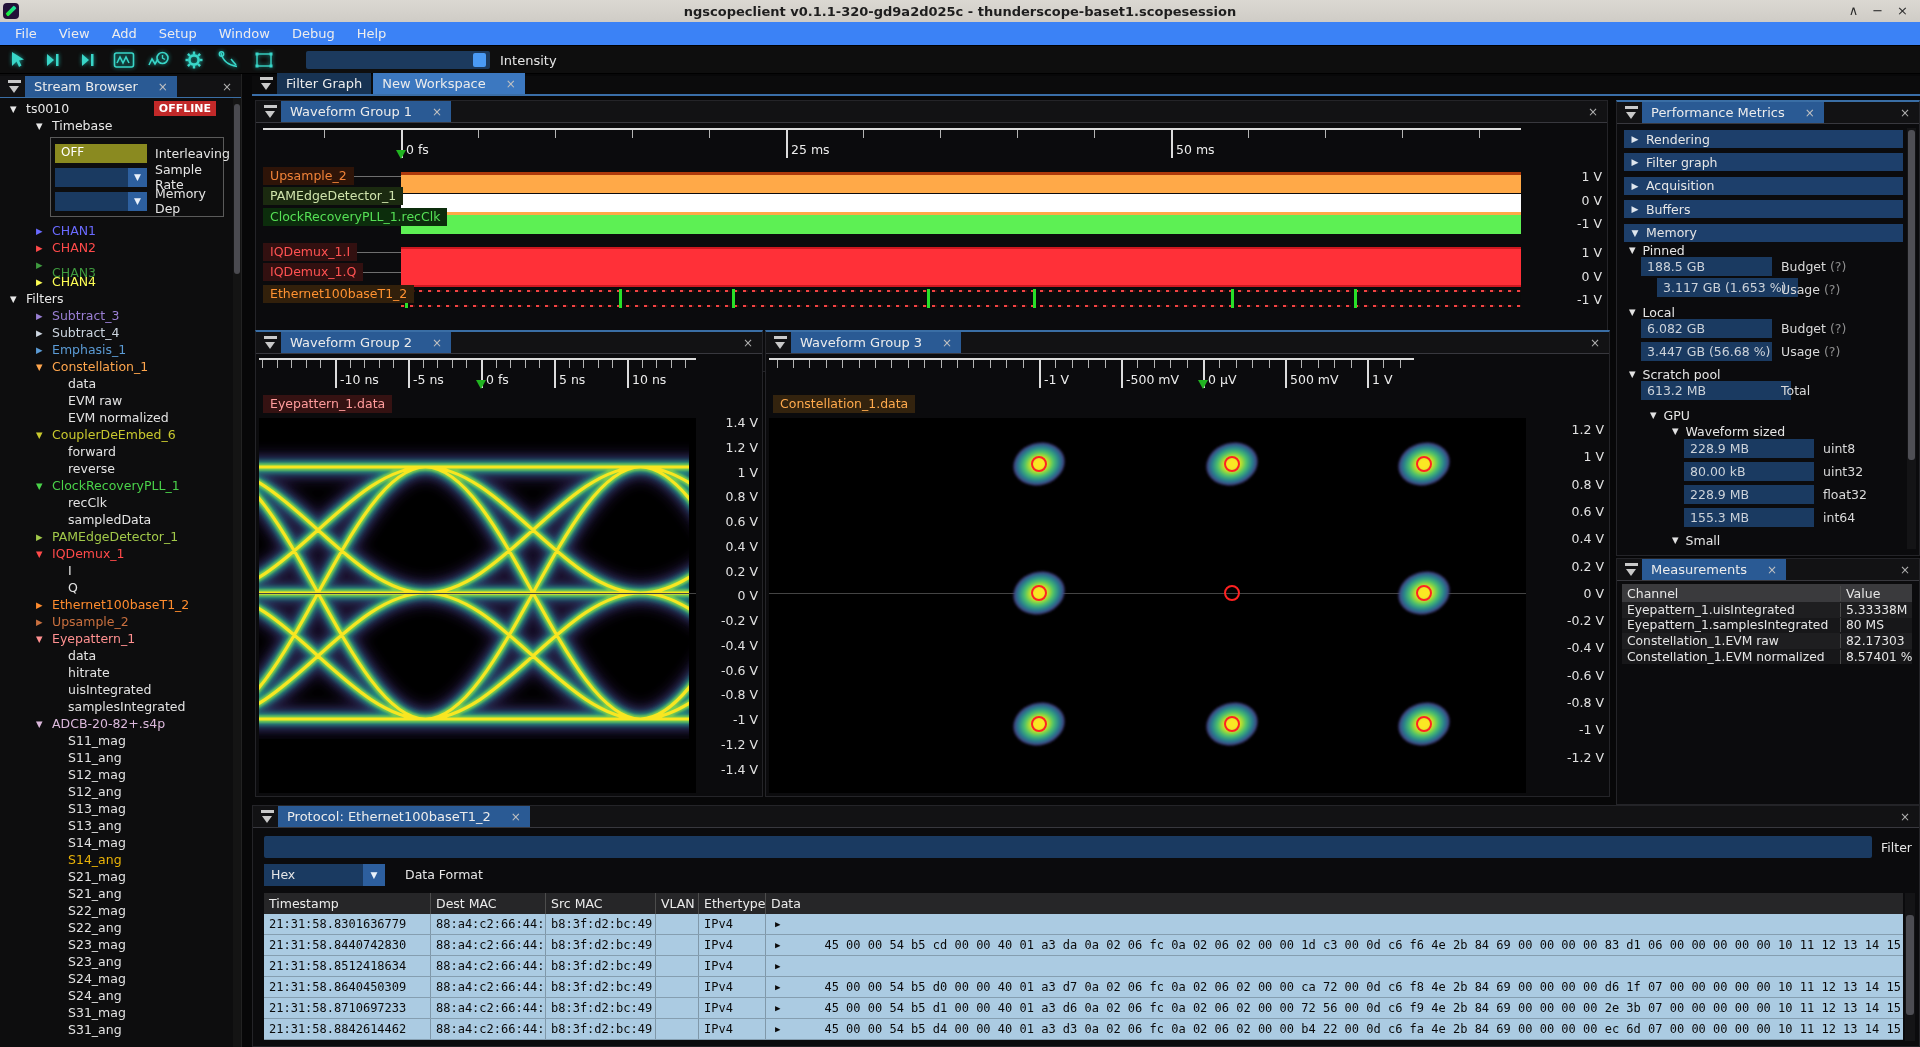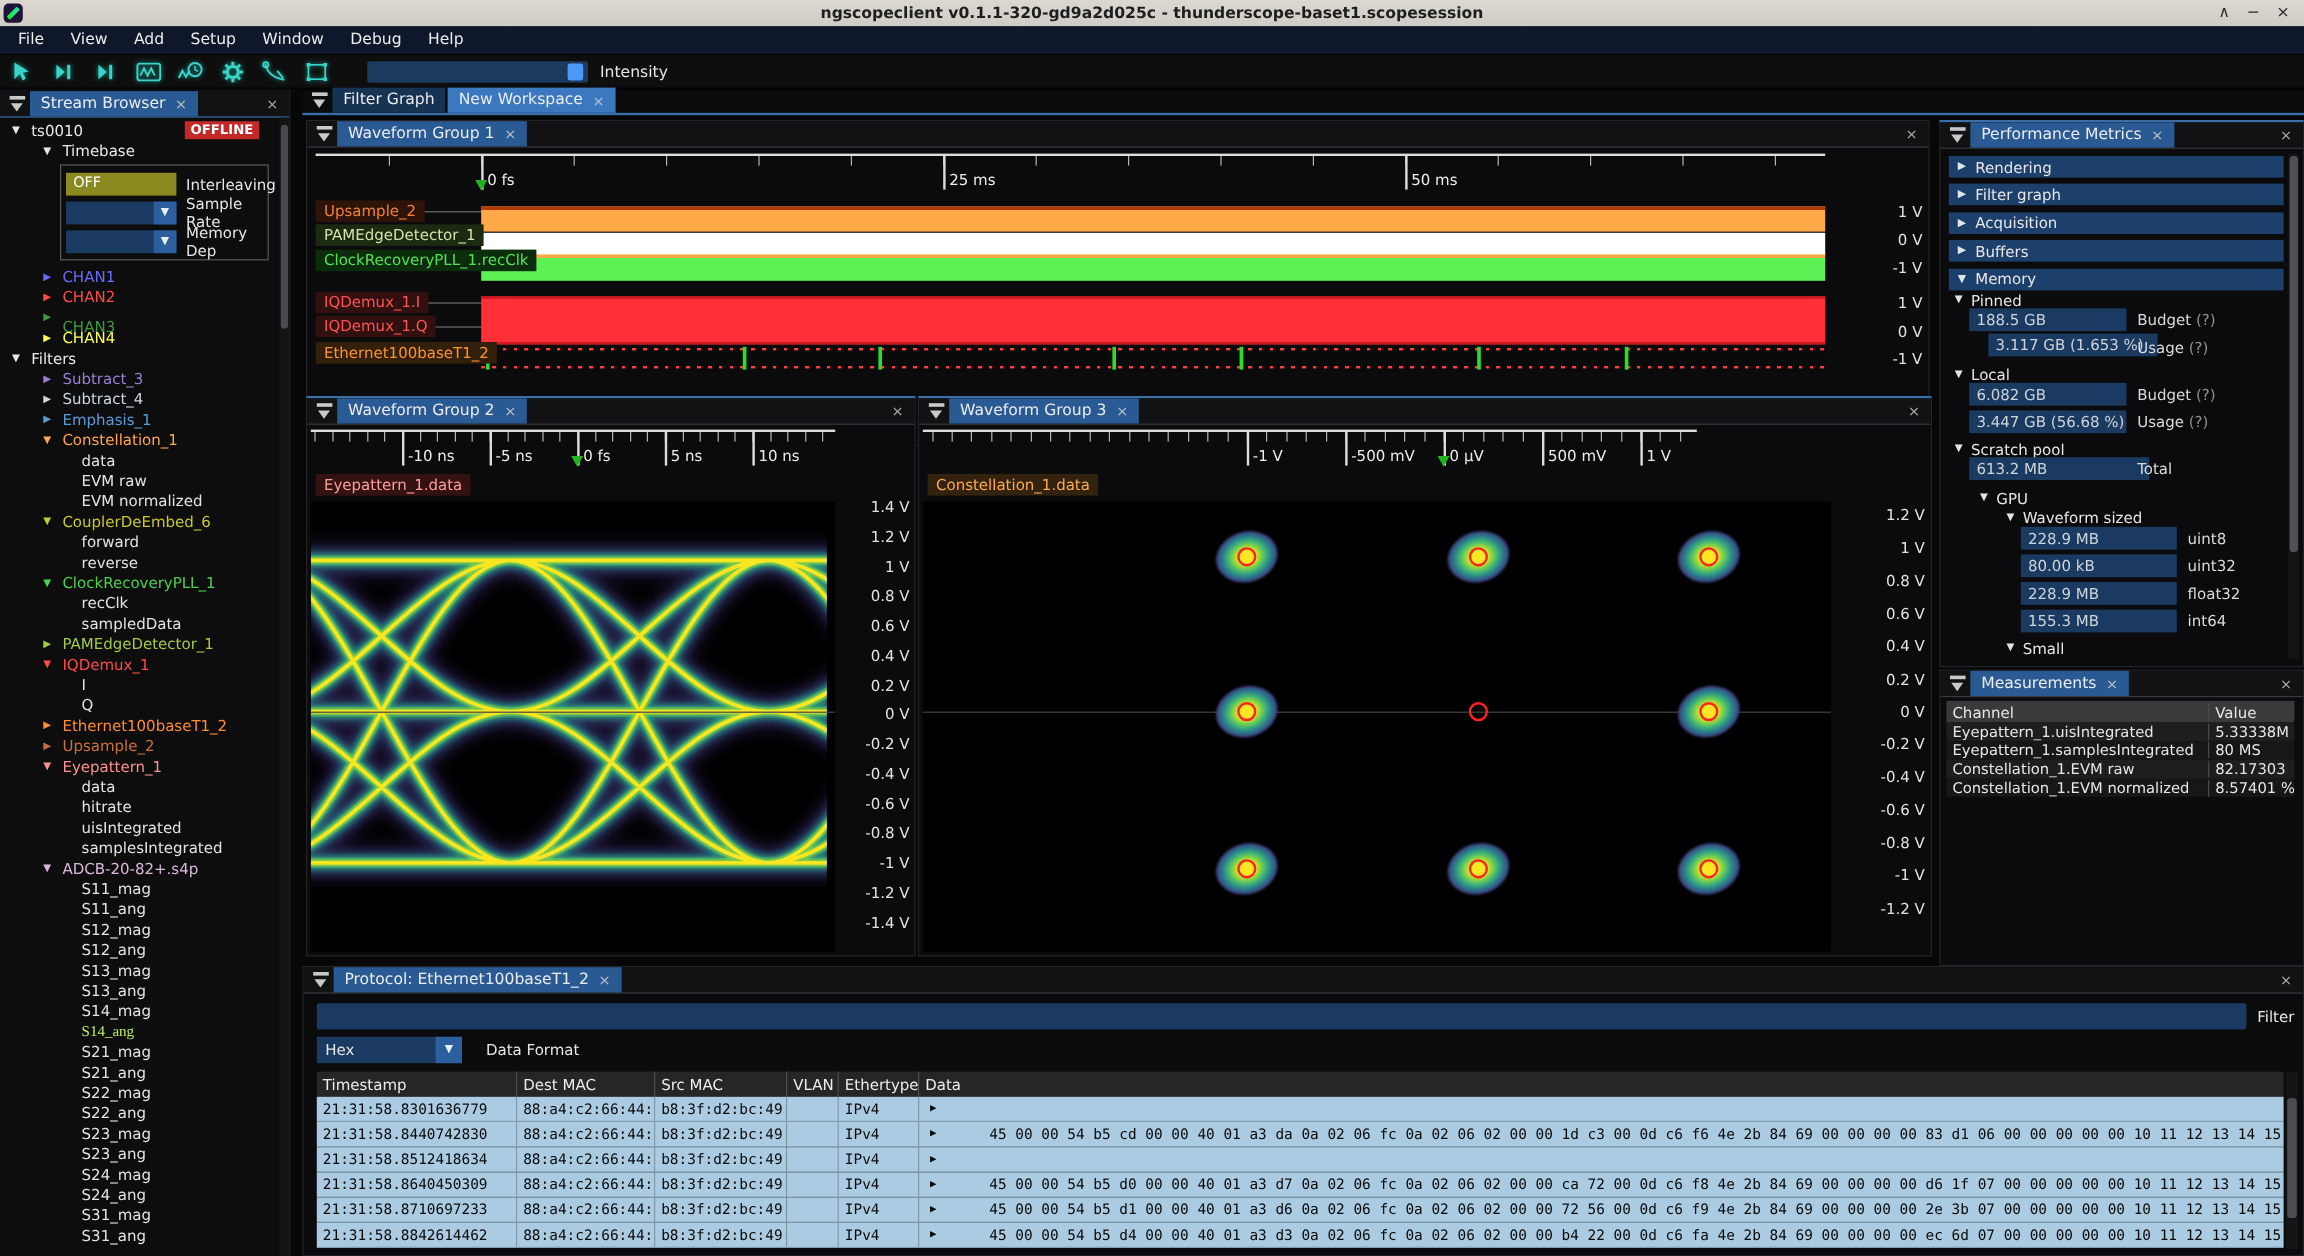--- a/index.html
+++ b/index.html
@@ -6,36 +6,36 @@
   html,body{width:1920px;height:1047px;overflow:hidden;background:#070708;font-family:"DejaVu Sans","Liberation Sans",sans-serif;color:#e6e6e6}
   .abs{position:absolute}
   
   #titlebar{position:absolute;left:0;top:0;width:1920px;height:22px;background:linear-gradient(#dbd8d2,#cfccc6);display:flex;align-items:center}
   #app-icon{width:16px;height:16px;margin-left:3px;border-radius:4px;background:#221238;position:relative;overflow:hidden}
   #app-icon:after{content:"";position:absolute;left:2px;top:2px;width:12px;height:12px;border-radius:6px;background:linear-gradient(45deg,#14f014,#20e0c0);clip-path:polygon(0 78%,78% 0,100% 22%,22% 100%)}
   #title-text{position:absolute;left:0;right:0;text-align:center;font-size:13px;font-weight:bold;color:#1e1e1e}
   #win-controls{margin-left:auto;display:flex;gap:14px;padding-right:12px;z-index:2}
   .win-ctl{color:#2a2a2a;font-size:13px;line-height:22px;cursor:default}
   
-  #menubar{position:absolute;left:0;top:22px;width:1920px;height:24px;background:#0f172a;display:flex;align-items:center;padding-left:4px;border-bottom:1px solid #000}
+  #menubar{position:absolute;left:0;top:22px;width:1920px;height:24px;background:#3b82f6;display:flex;align-items:center;padding-left:4px;border-bottom:1px solid #000}
   .menu-item{padding:3px 11px;font-size:13px;color:#ededed}
   
   #toolbar{position:absolute;left:0;top:46px;width:1920px;height:28px;background:#0e0e0e;display:flex;align-items:center;border-bottom:1px solid #000}
   .tool-btn{width:32px;height:24px;margin-left:3px;display:flex;align-items:center;justify-content:center}
   .tool-btn svg{filter:drop-shadow(0 0 2px rgba(30,200,190,.8))}
   #intensity-slider{position:absolute;left:306px;top:5px;width:184px;height:18px;background:#1c3a5e;border-radius:2px}
   #intensity-handle{position:absolute;right:4px;top:2px;width:13px;height:14px;background:#4a9af5;border-radius:2px}
   #intensity-label{position:absolute;left:500px;top:7px;font-size:13px}
   
   .tabbar{position:absolute;left:0;top:0;right:0;height:22px;background:#121214;display:flex;align-items:flex-end;border-bottom:1px solid #38383e}
   .menu-btn{position:relative;width:15px;height:14px;margin:0 3px 3px 7px;flex:none}
   .menu-btn:before{content:"";position:absolute;left:1px;right:1px;top:0;height:3px;background:#cécè}
   .menu-btn:before{background:#c9c9c9}
   .menu-btn:after{content:"";position:absolute;left:2px;top:6px;border-left:5px solid transparent;border-right:5px solid transparent;border-top:7px solid #c9c9c9}
-  .tab{background:#2a5a94;color:#ececec;font-size:13px;padding:3px 9px 3px 9px;display:flex;gap:8px;white-space:nowrap;align-items:center}
+  .tab{background:#2a5a94;color:#ececec;font-size:13px;padding:3px 9px 3px 9px;display:flex;gap:20px;white-space:nowrap;align-items:center}
   .tab .x{color:#c2c2c2;font-size:12px}
   .tab.bright{background:#3c78c0}
   .tab.dim{background:#173353;margin-right:2px}
   .far-x{margin-left:auto;color:#b0b0b0;font-size:12px;padding:3px 9px}
   
   #sidebar{position:absolute;left:0;top:74px;width:242px;height:973px;background:#0d0d0e;border-right:1px solid #222}
   #sidebar .tabbar{top:2px;border-bottom:1px solid #3a6ea5}
   #tree{position:absolute;left:0;top:26px;right:9px;bottom:0;overflow:hidden}
   .tree-row{height:17px;display:flex;align-items:center;font-size:12.5px;white-space:nowrap}
   .tree-row.d0{padding-left:10px}.tree-row.d1{padding-left:36px}.tree-row.d2{padding-left:52px}
@@ -390,21 +390,21 @@
       <div class="tree-row d2">
         <span class="arrow" style="color: rgb(227, 227, 227);"></span>
         <span class="tlabel" style="color: rgb(227, 227, 227);">S13_ang</span>
       </div>
       <div class="tree-row d2">
         <span class="arrow" style="color: rgb(227, 227, 227);"></span>
         <span class="tlabel" style="color: rgb(227, 227, 227);">S14_mag</span>
       </div>
       <div class="tree-row d2">
         <span class="arrow" style="color: rgb(227, 227, 227);"></span>
-        <span class="tlabel" style="color: #bef264; font-family: Liberation Serif, serif;">S14_ang</span>
+        <span class="tlabel" style="color: #eab308;">S14_ang</span>
       </div>
       <div class="tree-row d2">
         <span class="arrow" style="color: rgb(227, 227, 227);"></span>
         <span class="tlabel" style="color: rgb(227, 227, 227);">S21_mag</span>
       </div>
       <div class="tree-row d2">
         <span class="arrow" style="color: rgb(227, 227, 227);"></span>
         <span class="tlabel" style="color: rgb(227, 227, 227);">S21_ang</span>
       </div>
       <div class="tree-row d2">

